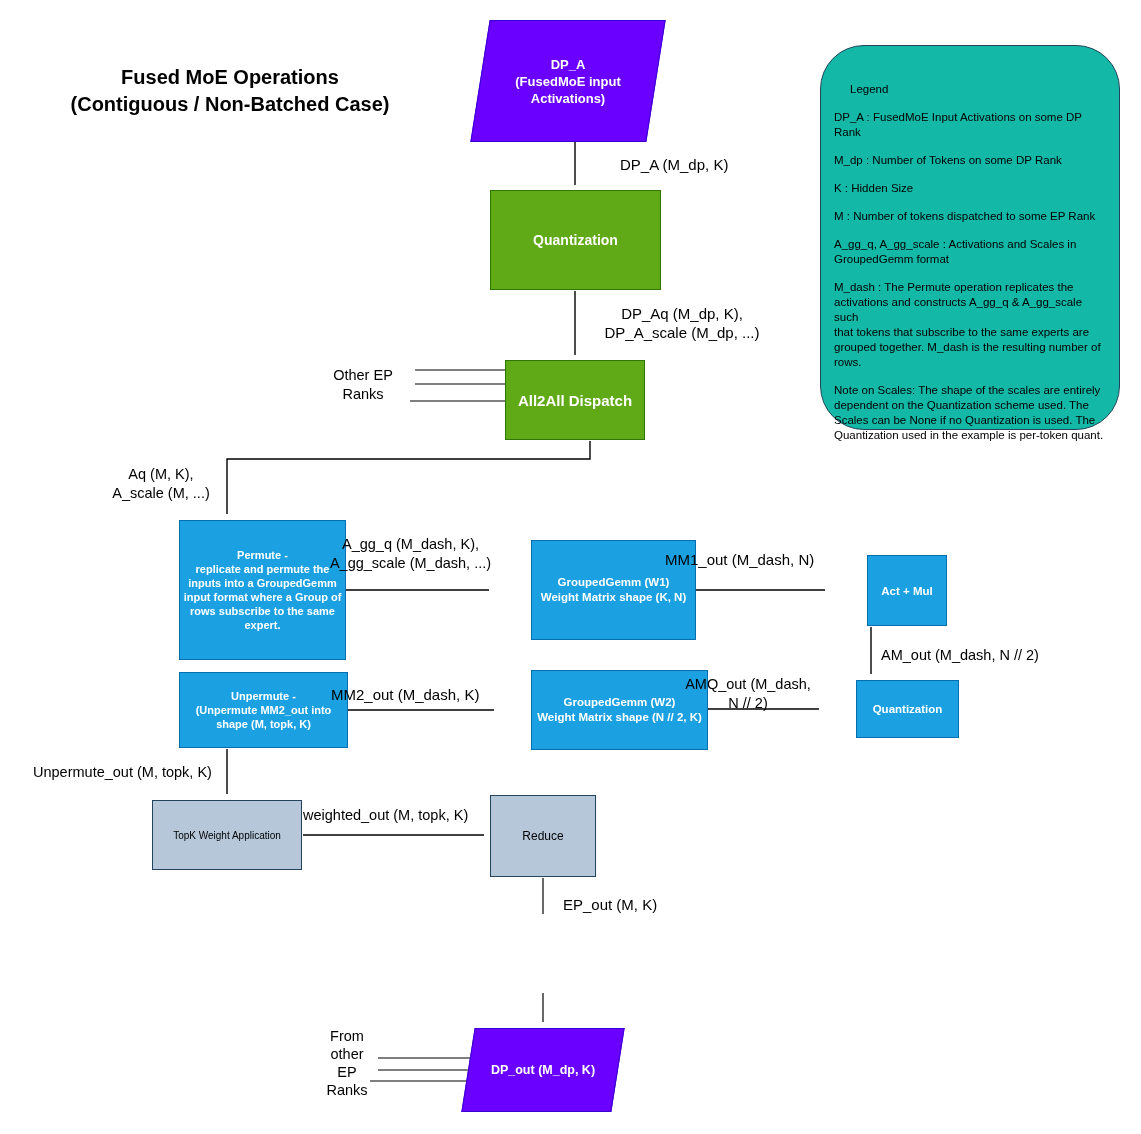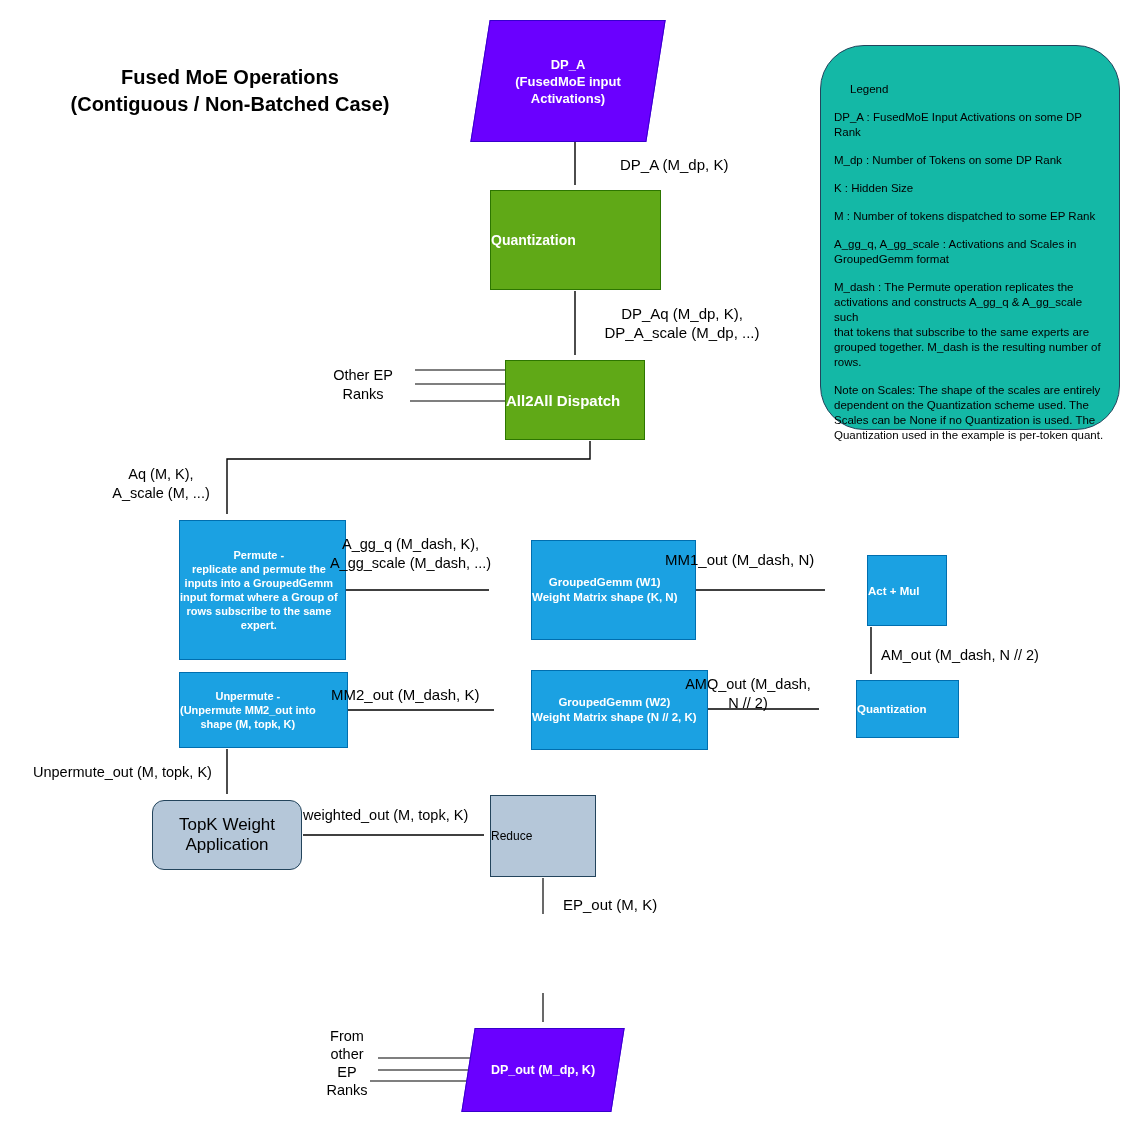--- a/index.html
+++ b/index.html
@@ -1,21 +1,21 @@
 <!DOCTYPE html>
 <html><head>
 <meta charset="utf-8">
 <style>
   html,body{margin:0;padding:0;background:#ffffff;}
   #canvas{
     position:relative;width:1141px;height:1134px;background:#ffffff;
     font-family:"Liberation Sans","DejaVu Sans",sans-serif;overflow:hidden;
   }
   .node{
-    position:absolute;display:flex;align-items:center;
+    position:absolute;display:flex;align-items:center;justify-content:center;
     text-align:center;box-sizing:border-box;
   }
   .node .lbl{white-space:pre-line;}
   .green   {background:#60A917;border:1px solid #2D7600;color:#ffffff;font-weight:bold;}
   .dkgreen {background:#008000;border:1px solid #005700;color:#ffffff;font-weight:bold;}
   .blue    {background:#1BA1E2;border:1px solid #006EAF;color:#ffffff;font-weight:bold;margin-left:36px;}
   .gray    {background:#B5C7D9;border:1px solid #23445C;color:#000000;font-weight:normal;}
   .para{position:absolute;}
   .para .bg{
     position:absolute;left:0;top:0;right:0;bottom:0;
@@ -142,21 +142,21 @@
     <div class="lbl">GroupedGemm (W2)
 Weight Matrix shape (N // 2, K)</div>
   </div>
 
   <div class="node blue" style="left:143px;top:672px;width:169px;height:76px;font-size:11px;line-height:14px;">
     <div class="lbl">Unpermute -
 (Unpermute MM2_out  into
 shape (M, topk, K)</div>
   </div>
 
-  <div class="node gray" style="left:152px;top:800px;width:150px;height:70px;font-size:17px;border-radius:12px;">
+  <div class="node gray" style="left:152px;top:800px;width:150px;height:70px;font-size:10px;">
     <div class="lbl">TopK Weight Application</div>
   </div>
 
   <div class="node gray" style="left:490px;top:795px;width:106px;height:82px;font-size:12px;">
     <div class="lbl">Reduce</div>
   </div>
 
 
   <div class="para" style="left:468px;top:1028px;width:150px;height:84px;">
     <div class="bg"></div>

